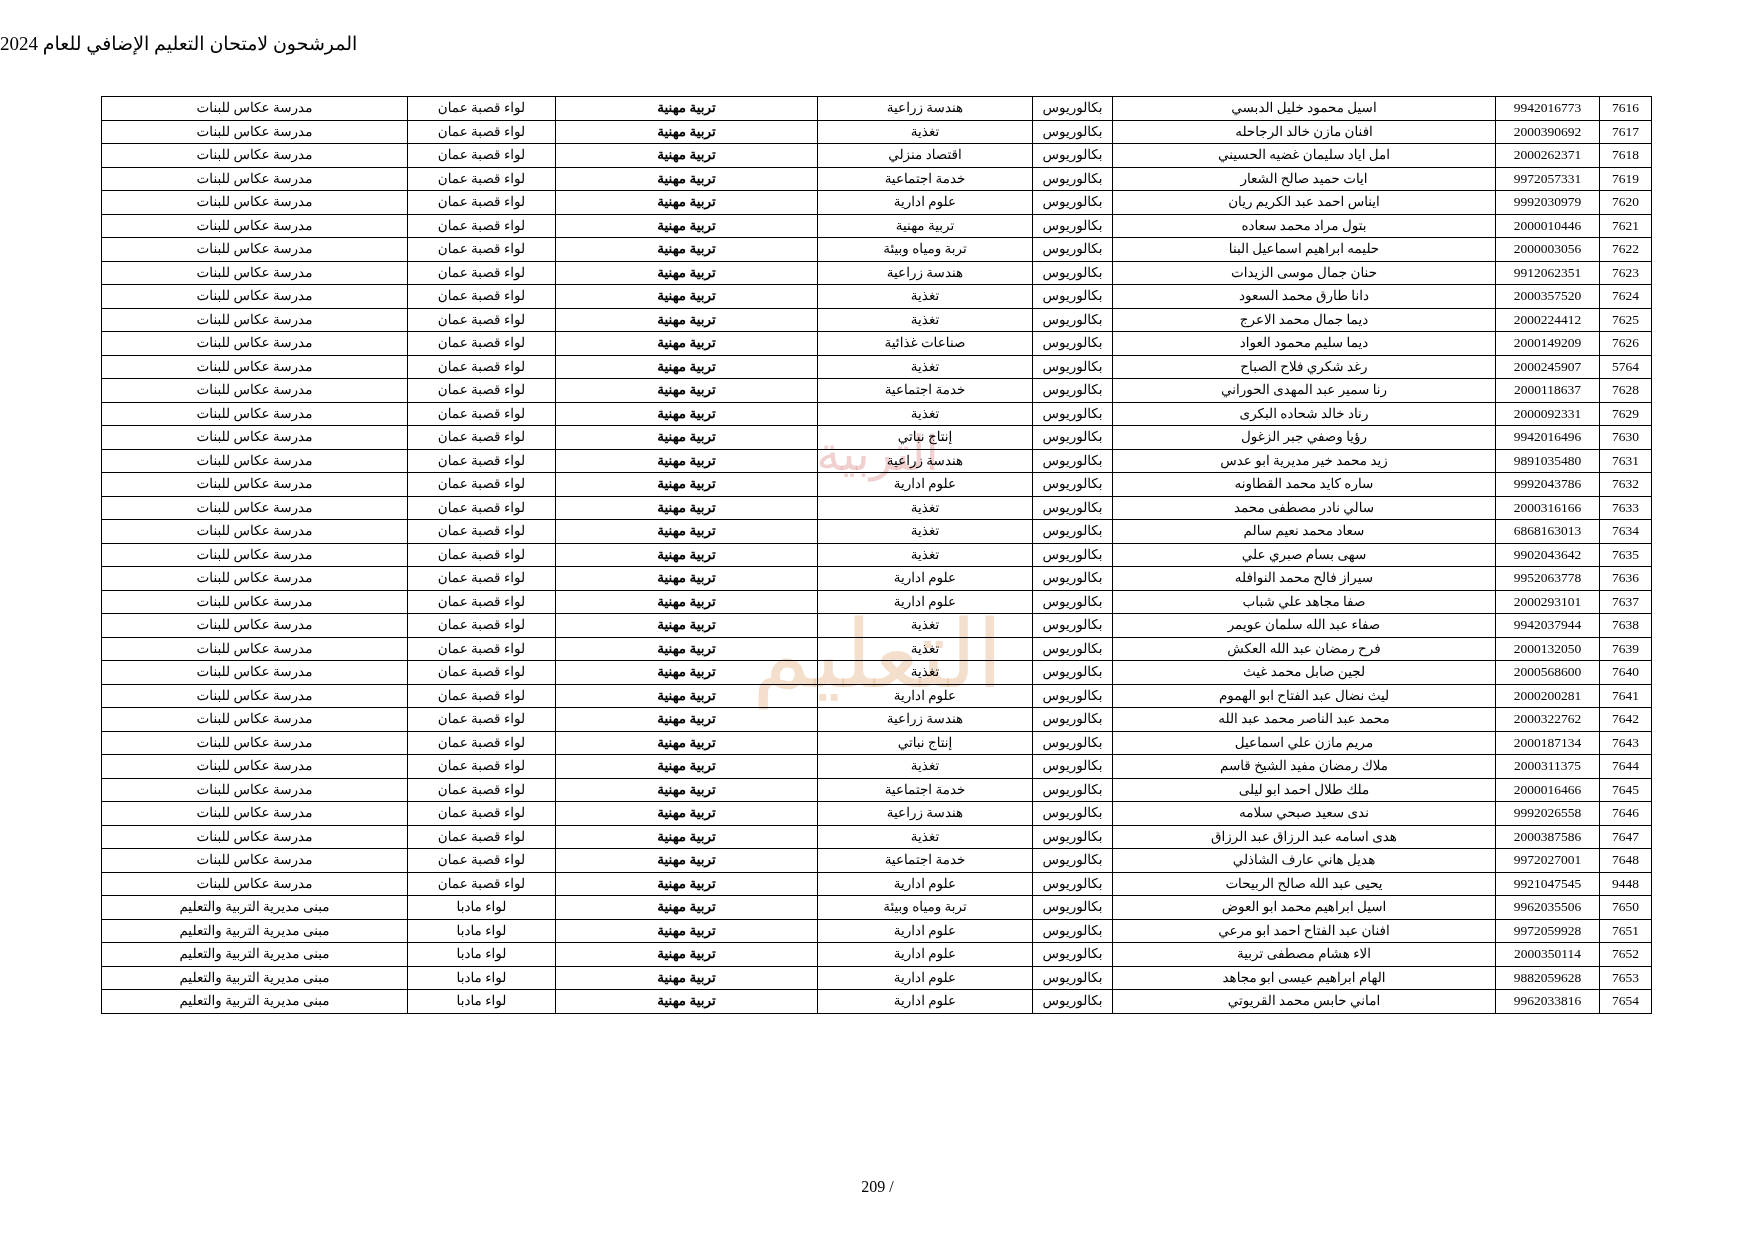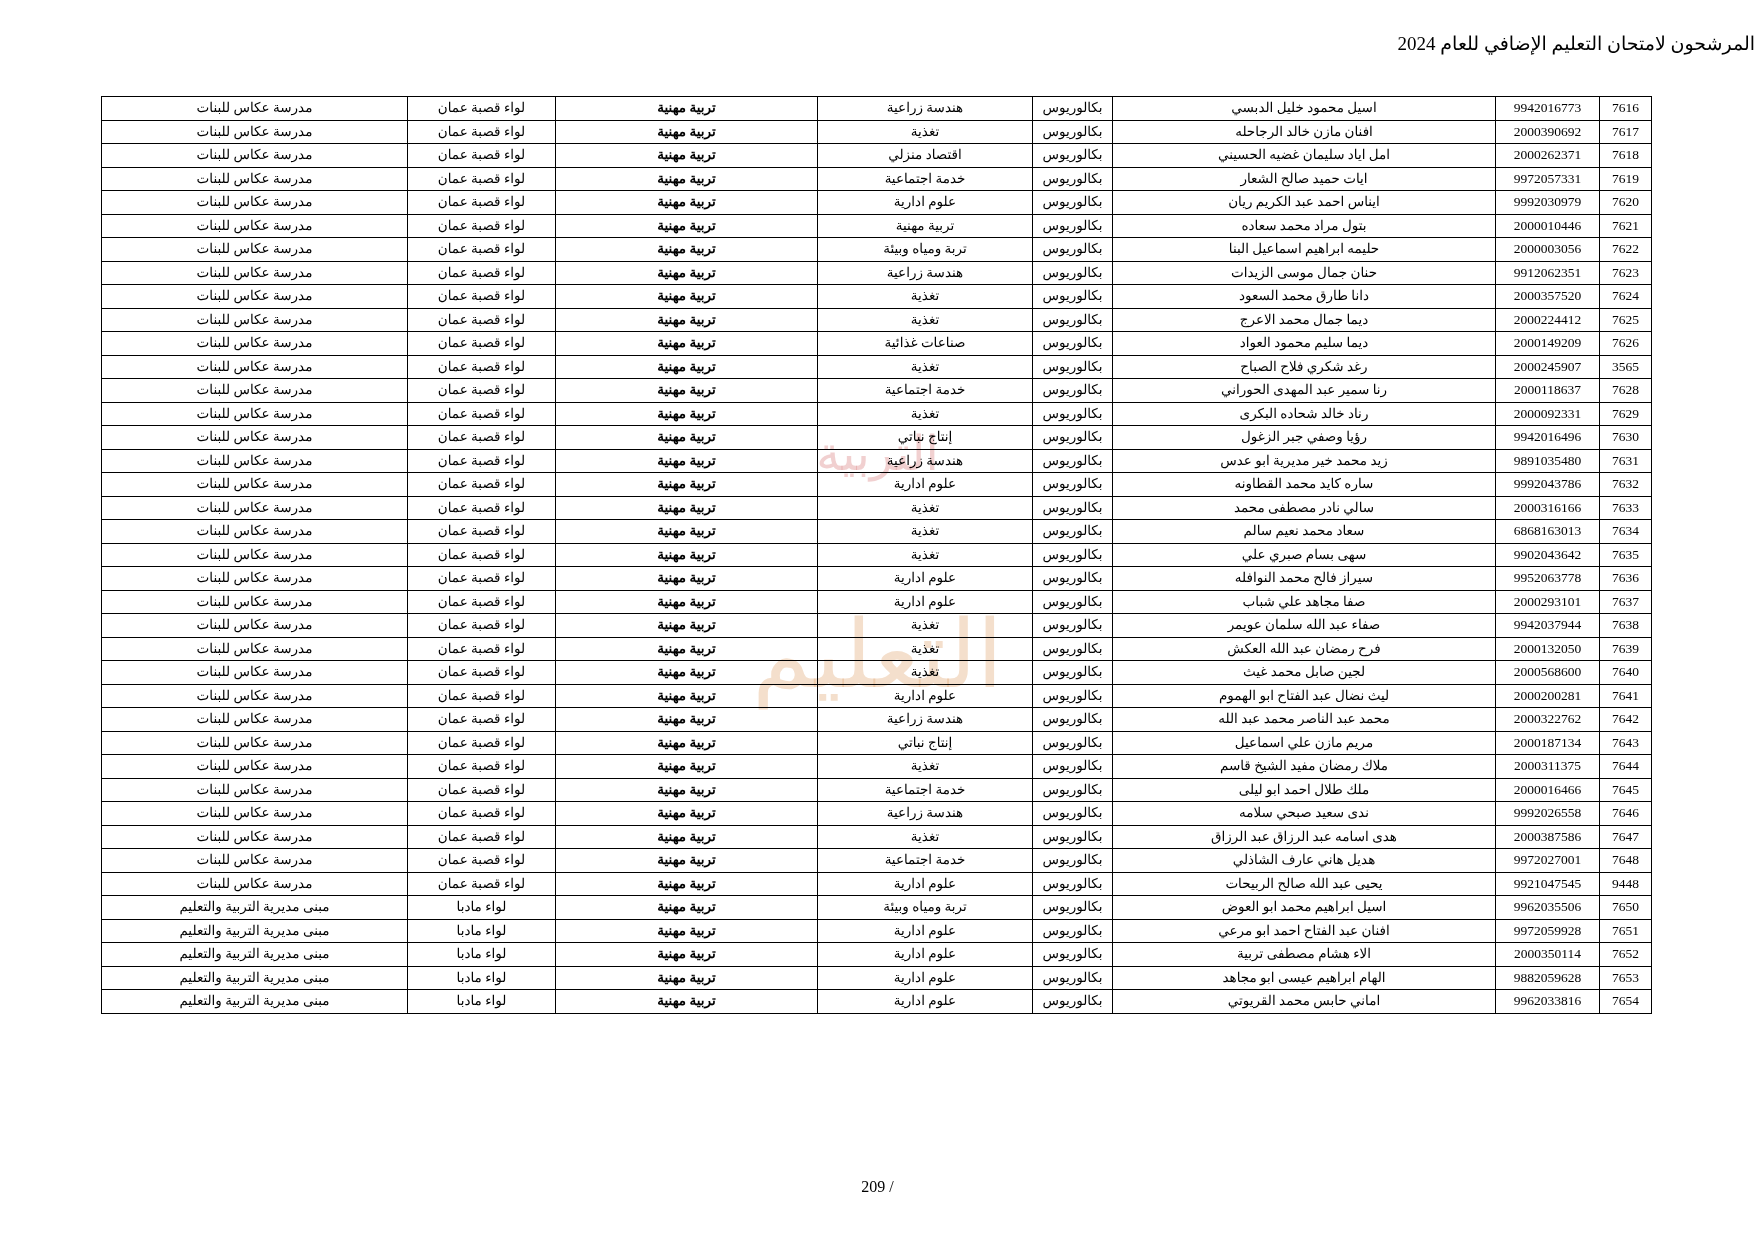--- a/index.html
+++ b/index.html
@@ -19,21 +19,21 @@
     position: relative;
     width: 1755px;
     height: 1240px;
     box-sizing: border-box;
   }
   .doc-title {
     position: absolute;
     top: 32px;
     left: 0;
     width: 100%;
-    text-align: right;
+    text-align: left;
     font-size: 19px;
     font-family: "Liberation Serif", serif;
     direction: rtl;
   }
   
   .watermark {
     position: absolute;
     left: 50%;
     top: 470px;
     transform: translateX(-50%);
@@ -242,21 +242,21 @@
           <td class="c-num">7626</td>
           <td class="c-nat">2000149209</td>
           <td class="c-name">ديما سليم محمود العواد</td>
           <td class="c-deg">بكالوريوس</td>
           <td class="c-spec hl">صناعات غذائية</td>
           <td class="c-cat hl">تربية مهنية</td>
           <td class="c-dir">لواء قصبة عمان</td>
           <td class="c-school">مدرسة عكاس للبنات</td>
         </tr>
         <tr>
-          <td class="c-num">3565</td>
+          <td class="c-num">5764</td>
           <td class="c-nat">2000245907</td>
           <td class="c-name">رغد شكري فلاح الصباح</td>
           <td class="c-deg">بكالوريوس</td>
           <td class="c-spec">تغذية</td>
           <td class="c-cat hl">تربية مهنية</td>
           <td class="c-dir">لواء قصبة عمان</td>
           <td class="c-school">مدرسة عكاس للبنات</td>
         </tr>
         <tr>
           <td class="c-num">7628</td>

